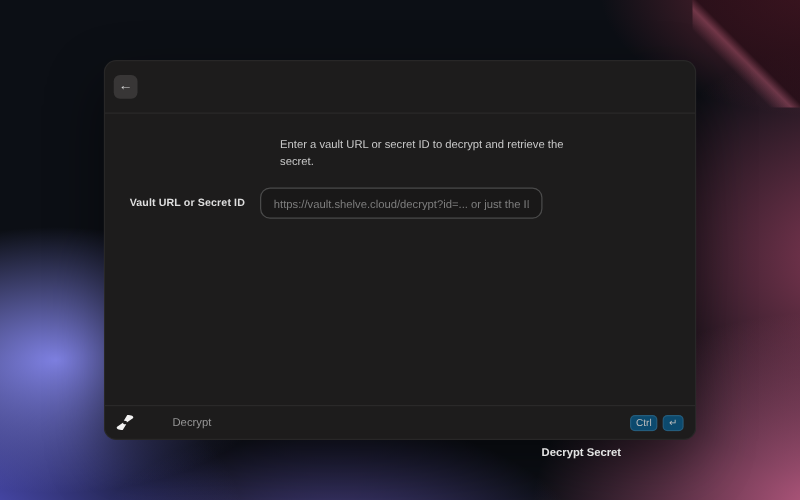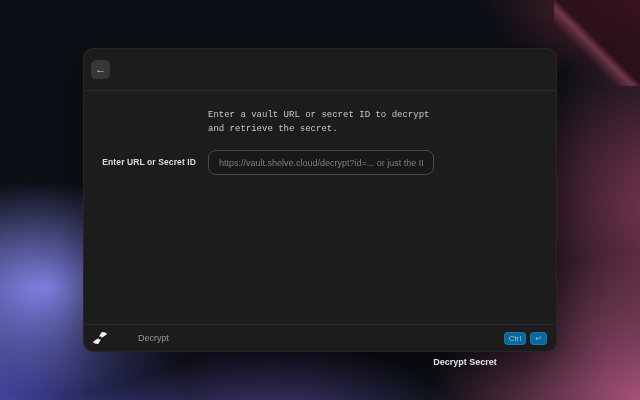--- a/index.html
+++ b/index.html
@@ -64,26 +64,25 @@
     cursor: pointer;
     font-family: "Liberation Sans", sans-serif;
   }
 
   .modal-body {
     position: relative;
     flex: 1 1 auto;
   }
   .desc {
     position: absolute;
-    left: 124px; top: 17px;
+    left: 140px; top: 17px;
     width: 236px;
     font-size: 9px;
     line-height: 14px;
     color: #c9c9c9;
-    font-family: Liberation Mono, monospace;
   }
   .field-label {
     position: absolute;
     left: 16px; top: 66px;
     width: 96px;
     text-align: right;
     font-size: 8.5px;
     font-weight: bold;
     color: #dedede;
     letter-spacing: .1px;
@@ -131,21 +130,21 @@
     margin-right: 3px;
     margin-top: 48px;
   }
   .kbd {
     display: inline-flex;
     align-items: center;
     justify-content: center;
     min-width: 14px;
     height: 13px;
     padding: 0 4px;
-    background: #0369a1;
+    background: #0c4a6e;
     border: 1px solid rgba(255,255,255,0.10);
     border-radius: 4px;
     font-size: 8px;
     color: #bdbdbd;
     font-family: "Liberation Sans", sans-serif;
   }
 </style>
 </head>
 <body>
 
@@ -155,21 +154,21 @@
   <div class="modal">
 
     <div class="modal-header">
       <button class="back-btn">
         <span>←</span>
       </button>
     </div>
 
     <div class="modal-body">
       <p class="desc">Enter a vault URL or secret ID to decrypt and retrieve the secret.</p>
-      <label class="field-label">Enter URL or Secret ID</label>
+      <label class="field-label">Vault URL or Secret ID</label>
       <input class="vault-input" type="text" value="" placeholder="https://vault.shelve.cloud/decrypt?id=... or just the ID" style="">
     </div>
 
     <div class="modal-footer">
       <span class="logo">
         <svg width="14" height="12" viewBox="0 0 14 12" aria-hidden="true">
           <path fill="#f2f2f2" d="M8.8 0c3.3 0 5.3 1 4.8 2.4L8.4 6C8.9 4.9 7.9 4.3 6 4.6L8.8 0zM5.2 12C1.9 12-.1 11 .4 9.6L5.6 6C5.1 7.1 6.1 7.7 8 7.4L5.2 12z"></path>
         </svg>
       </span>
       <span class="footer-app">Decrypt</span>

